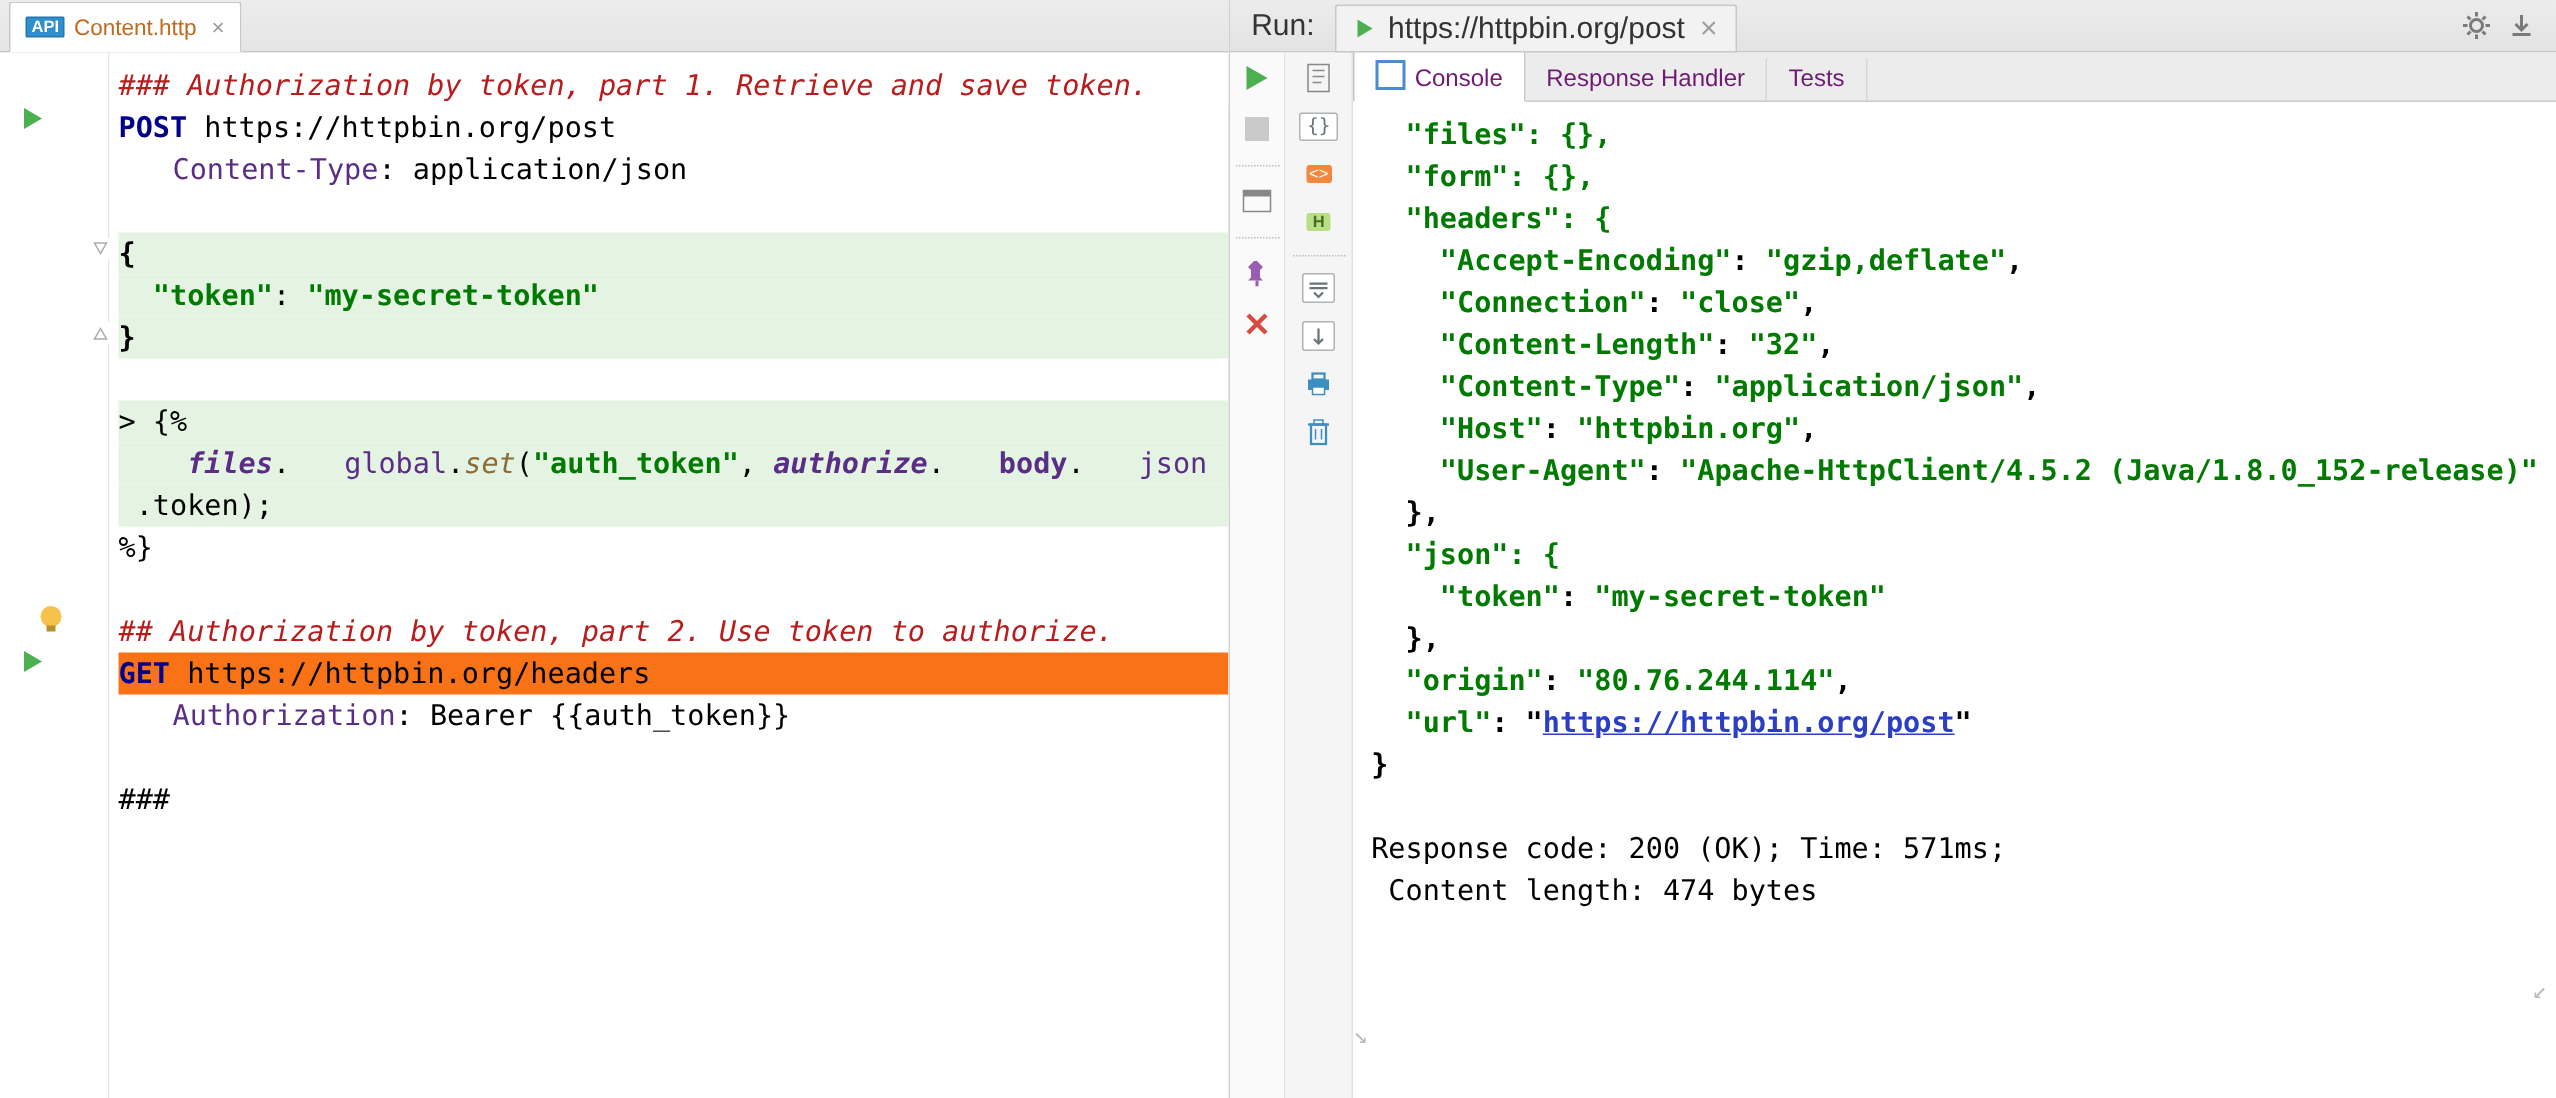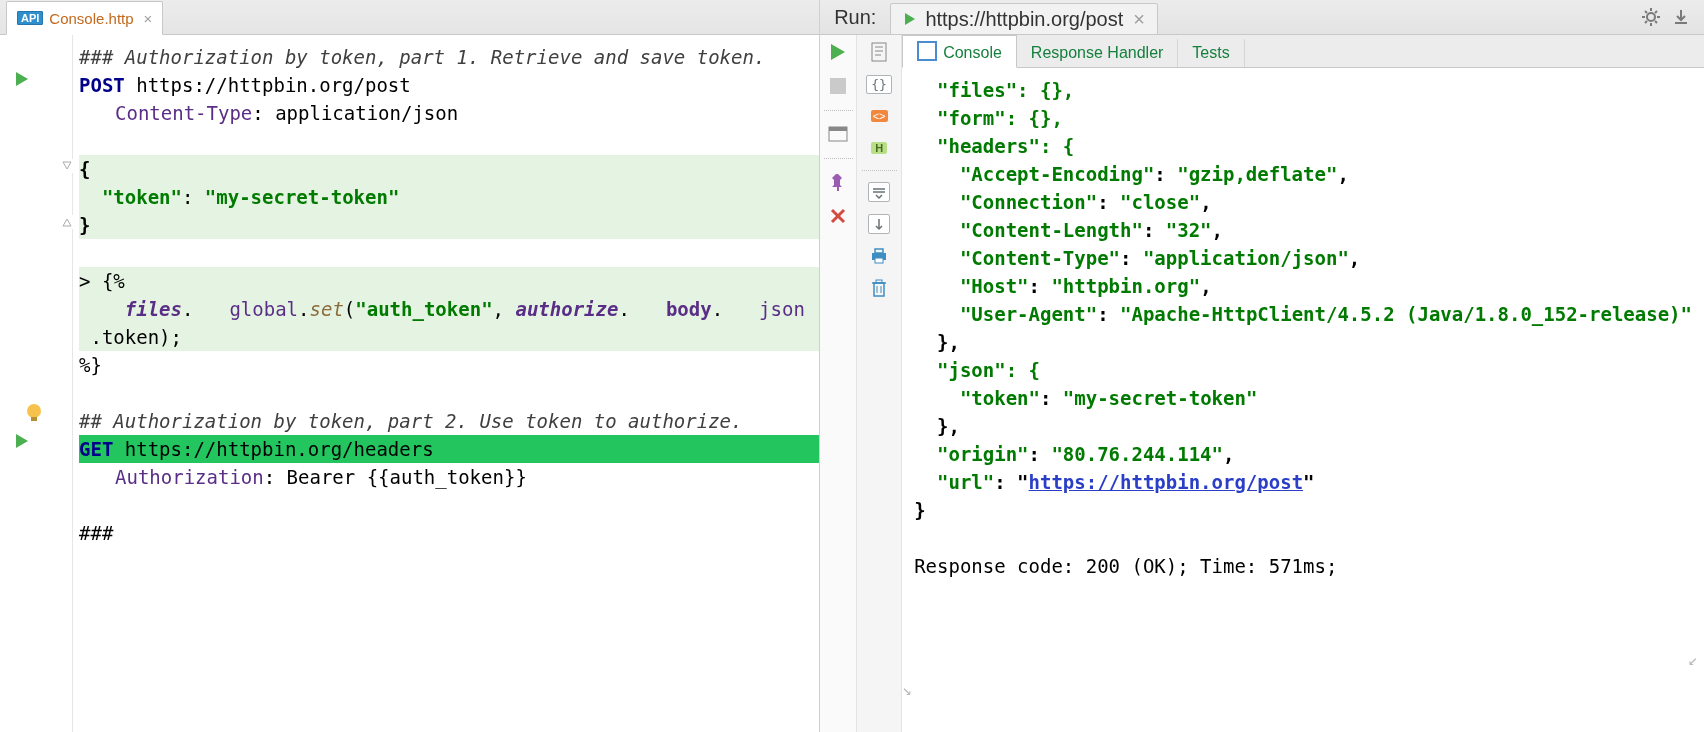--- a/index.html
+++ b/index.html
@@ -10,22 +10,22 @@
   .api-badge{font-size:11px;font-weight:bold;color:#fff;background:#2f8fce;border:1px solid #2676aa;padding:0 3px;margin-right:6px;font-family:sans-serif;border-radius:1px;}
   .file-tab .fname{color:#c1691e;}
   .close-x{margin-left:10px;color:#9e9e9e;font-family:sans-serif;}
   .editor-wrap{flex:1;display:flex;overflow:hidden;position:relative;}
   .gutter{width:72px;border-right:1px solid #e6e6e6;background:#fff;position:relative;}
   .run-gutter{position:absolute;left:14px;color:#4caf50;}
   .fold-gutter{position:absolute;right:-2px;color:#aaa;font-size:14px;background:#fff;}
   .bulb{position:absolute;left:24px;}
   .code-area{flex:1;padding:8px 0 0 6px;white-space:pre;line-height:28px;background:#fff;overflow:hidden;position:relative;}
   .hl-green{background:#e5f4e2;display:inline-block;width:100%;}
-  .hl-yellow{background:#22c55e;display:inline-block;width:100%;}
-  .c-comment{color:#404040;font-style:italic;}
+  .hl-yellow{background:#f97316;display:inline-block;width:100%;}
+  .c-comment{color:#b91c1c;font-style:italic;}
   .c-kw{color:#00008b;font-weight:bold;}
   .c-hdr{color:#5a2e87;margin-left:36px;}
   .c-str{color:#007a00;font-weight:bold;}
   .c-obj{color:#5a2e87;font-style:italic;font-weight:bold;}
   .c-method{color:#8a6d3b;font-style:italic;}
   .c-brace{font-weight:bold;}
   .right-pane{flex:1;display:flex;flex-direction:column;}
   .run-bar{height:34px;background:linear-gradient(#ececec,#e3e3e3);border-bottom:1px solid #c8c8c8;display:flex;align-items:center;font-family:"Lucida Grande",sans-serif;font-size:20px;color:#333;}
   .run-label{padding:0 14px;}
   .run-tab{display:flex;align-items:center;height:30px;padding:0 12px;background:#f2f2f2;border:1px solid #c8c8c8;border-radius:2px 2px 0 0;position:relative;top:2px;}
@@ -41,21 +41,21 @@
   .red-x{color:#d64b3f;font-size:22px;}
   .ico-btn{width:28px;height:22px;display:flex;align-items:center;justify-content:center;font-size:15px;}
   .ico-orange{background:#f1883e;color:#fff;font-size:11px;border-radius:2px;padding:0 2px;font-family:sans-serif;}
   .ico-curly{border:1px solid #aeb4b8;border-radius:2px;padding:1px 4px;font-size:13px;background:#fff;color:#6a7377;}
   .ico-h{background:#b7df86;color:#4a6a26;font-size:11px;border-radius:2px;padding:0 4px;font-family:sans-serif;font-weight:bold;}
   .ico-box{border:1px solid #aeb4b8;border-radius:2px;padding:2px;background:#fff;}
   .printer{color:#3e8ec1;}
   .trash{color:#3e8ec1;}
   .output-wrap{flex:1;display:flex;flex-direction:column;}
   .out-tabs{height:32px;background:#ececec;border-bottom:1px solid #c8c8c8;display:flex;align-items:flex-end;font-family:"Lucida Grande",sans-serif;font-size:16px;}
-  .out-tab{padding:5px 14px;color:#15803d;border-right:1px solid #d6d6d6;}
+  .out-tab{padding:5px 14px;color:#701a75;border-right:1px solid #d6d6d6;}
   .out-tab.active{background:#fff;border:1px solid #c8c8c8;border-bottom:1px solid #fff;position:relative;top:1px;}
   .console-ico{display:inline-block;width:16px;height:16px;border:2px solid #4b8bd0;margin-right:6px;vertical-align:-3px;}
   .out-body{flex:1;padding:8px 12px;line-height:28px;white-space:pre;overflow:hidden;position:relative;}
   .j-key{color:#007a00;font-weight:bold;}
   .j-str{color:#007a00;font-weight:bold;}
   .j-punct{color:#000;font-weight:bold;}
   .j-link{color:#2a3ec7;text-decoration:underline;font-weight:bold;}
   .status-line{font-weight:normal;}
   .scrollbar{position:absolute;right:0;top:34px;width:12px;height:260px;background:#c6c6c6;border-radius:6px;}
   .marker-yellow{position:absolute;right:0;top:34px;width:12px;height:12px;background:#d8c96a;}
@@ -65,21 +65,21 @@
 </style>
 </head>
 <body>
 
 <div class="main">
 
   <div class="left-pane">
     <div class="tab-bar">
       <div class="file-tab">
         <span class="api-badge">API</span>
-        <span class="fname">Console.http</span>
+        <span class="fname">Content.http</span>
         <span class="close-x">×</span>
       </div>
     </div>
     <div class="editor-wrap">
       <div class="marker-yellow"></div>
       <div class="scrollbar"></div>
       <div class="gutter">
         <span class="run-gutter" style="top:36px;">
           <svg width="16" height="16">
               <polygon points="2,1 14,8 2,15" fill="#4caf50"></polygon>
@@ -261,18 +261,18 @@
 <span class="j-key">    "User-Agent"</span><span class="j-punct">: </span><span class="j-str">"Apache-HttpClient/4.5.2 (Java/1.8.0_152-release)"</span>
 <span class="j-punct">  },</span>
 <span class="j-key">  "json": {</span>
 <span class="j-key">    "token"</span><span class="j-punct">: </span><span class="j-str">"my-secret-token"</span>
 <span class="j-punct">  },</span>
 <span class="j-key">  "origin"</span><span class="j-punct">: </span><span class="j-str">"80.76.244.114"</span><span class="j-punct">,</span>
 <span class="j-key">  "url"</span><span class="j-punct">: "</span><span class="j-link">https://httpbin.org/post</span><span class="j-punct">"</span>
 <span class="j-punct">}</span>
 
 <span class="status-line">Response code: 200 (OK); Time: 571ms;</span>
-<span class="chevr">↘</span> <span class="softwrap">↙</span></div>
+<span class="chevr">↘</span> <span class="status-line">Content length: 474 bytes</span><span class="softwrap">↙</span></div>
       </div>
     </div>
   </div>
 
 </div>
 
 </body></html>

